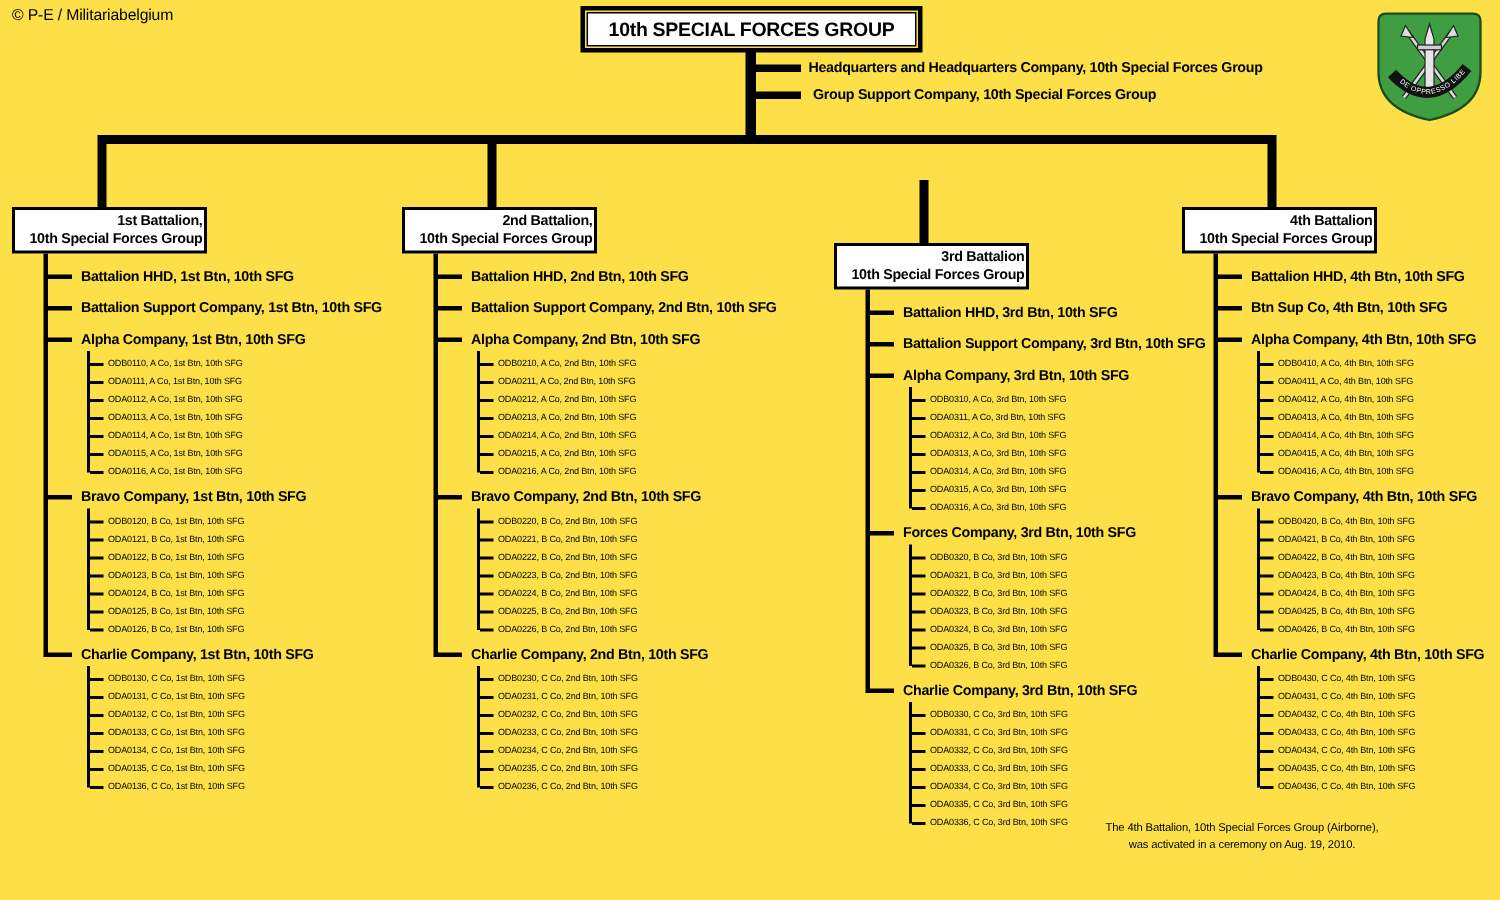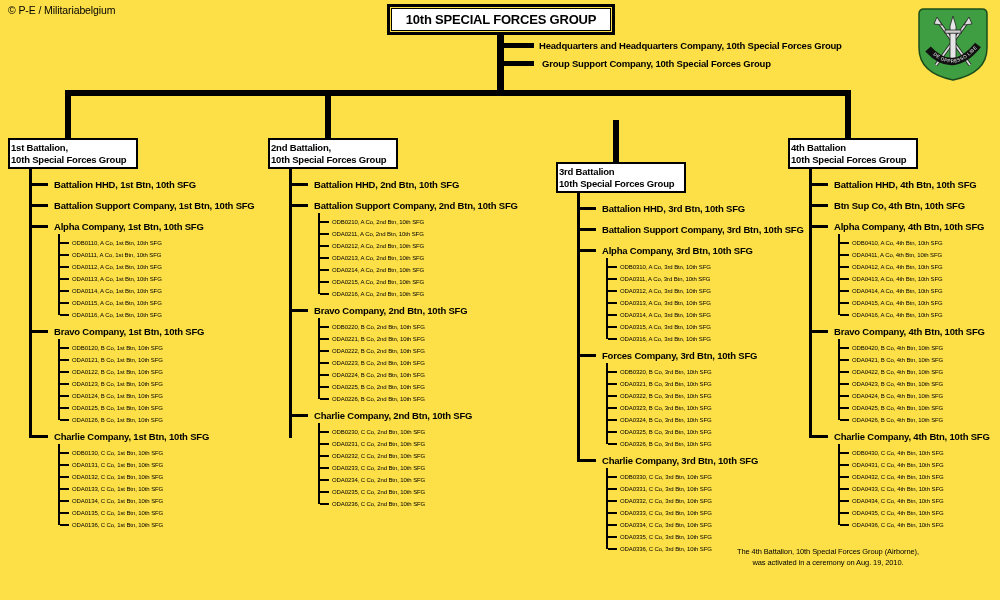--- a/index.html
+++ b/index.html
@@ -37,21 +37,21 @@
   #gu-hhc { left: 539px; top: 40px; }
   #gu-gsc { left: 542px; top: 58px; }
 
   .bn-col { position: absolute; top: 138px; width: 260px; }
   .bn-drop { position: absolute; left: 57px; top: -42px; width: 6px; height: 42px; background:#000; }
   .bn-box {
     position: relative;
     width: 130px; min-height: 30px;
     border: 2px solid #000;
     padding: 2px 1px 1px 1px;
-    text-align: left;
+    text-align: right;
     font-weight: bold; font-size: 9.5px; line-height: 12px;
     letter-spacing: -0.2px;
     background: #fff;
   }
   .bn-tree { position: relative; padding-top: 5px; }
   .bn-tree::before {
     content:''; position:absolute; left: 21px; top: 0;
     width: 3px; height: 269px; background:#000;
   }
   .lvl1-item {
@@ -149,20 +149,21 @@
   </div>
       <div class="bn-col" style="left: 268px;">
     <div class="bn-drop"></div>
     <div class="bn-box">
       <div>2nd Battalion,</div>
       <div>10th Special Forces Group</div>
     </div>
     <div class="bn-tree">
           <div class="lvl1-item">Battalion HHD, 2nd Btn, 10th SFG</div>
           <div class="lvl1-item">Battalion Support Company, 2nd Btn, 10th SFG</div>
+          <div class="lvl1-item">Alpha Company, 2nd Btn, 10th SFG</div>
           <div class="lvl2-group">
             <div class="lvl2-item">ODB0210, A Co, 2nd Btn, 10th SFG</div>
             <div class="lvl2-item">ODA0211, A Co, 2nd Btn, 10th SFG</div>
             <div class="lvl2-item">ODA0212, A Co, 2nd Btn, 10th SFG</div>
             <div class="lvl2-item">ODA0213, A Co, 2nd Btn, 10th SFG</div>
             <div class="lvl2-item">ODA0214, A Co, 2nd Btn, 10th SFG</div>
             <div class="lvl2-item">ODA0215, A Co, 2nd Btn, 10th SFG</div>
             <div class="lvl2-item">ODA0216, A Co, 2nd Btn, 10th SFG</div>
           </div>
           <div class="lvl1-item">Bravo Company, 2nd Btn, 10th SFG</div>

